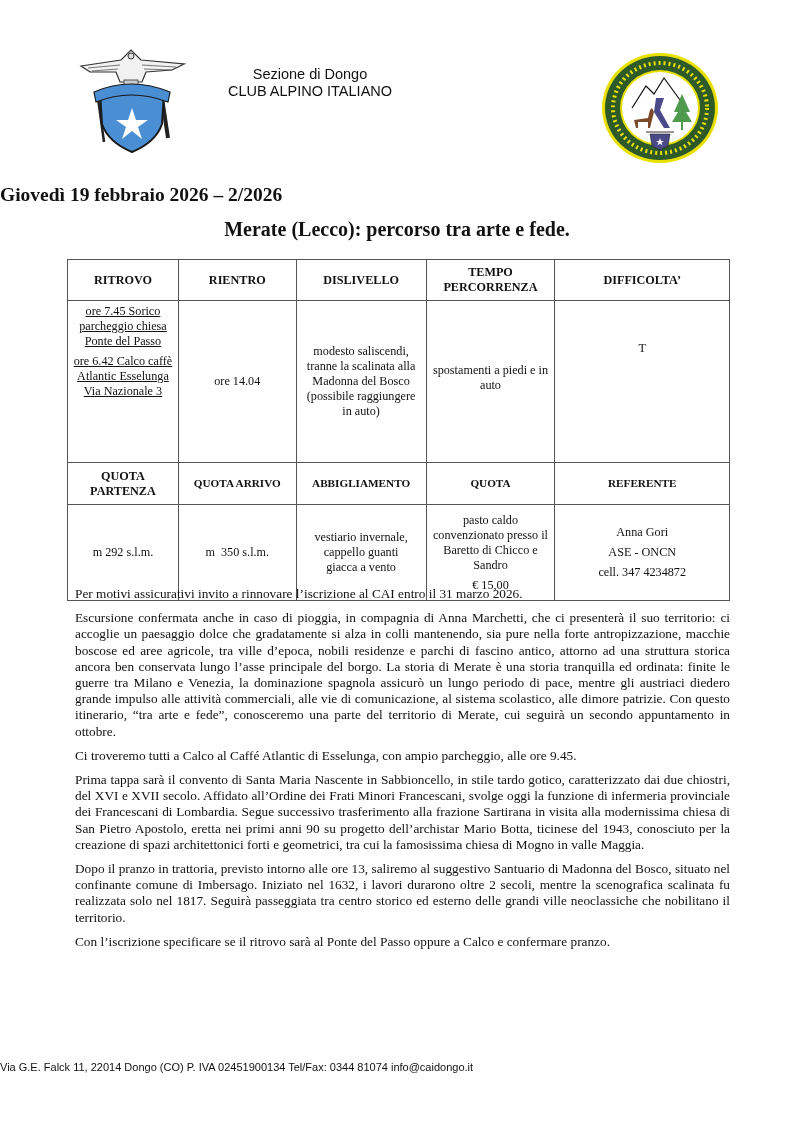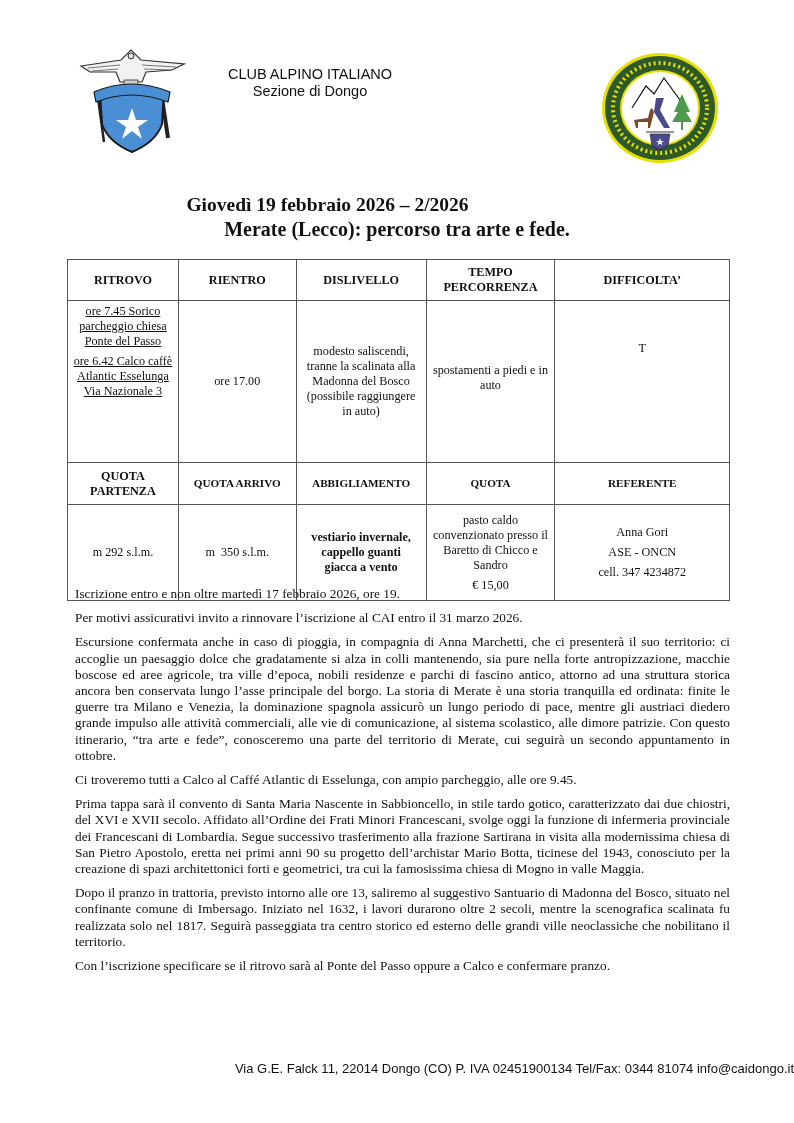--- a/index.html
+++ b/index.html
@@ -7,40 +7,40 @@
   .serif { font-family: "Liberation Serif", "DejaVu Serif", serif; }
   .sans { font-family: "Liberation Sans", "DejaVu Sans", sans-serif; }
 
   #logo-left { position: absolute; left: 76px; top: 46px; width: 110px; height: 110px; }
   #logo-right { position: absolute; left: 598px; top: 50px; width: 124px; height: 116px; }
 
   #org-block { position: absolute; left: 200px; top: 66px; width: 220px; text-align: center; }
   #org-name { font-size: 14.5px; line-height: 17px; }
   #org-section { font-size: 14.5px; line-height: 17px; }
 
-  #event-title { position: absolute; left: 0; width: 655px; top: 194px; text-align: center; font-size: 19.5px; font-weight: bold; }
+  #event-title { position: absolute; left: 0; width: 655px; top: 184px; font-size: 19.5px; font-weight: bold; }
   #event-subtitle { position: absolute; left: 0; width: 794px; top: 218px; text-align: center; font-size: 20px; font-weight: bold; }
 
   #info-table { position: absolute; left: 67px; top: 259px; width: 663px; border-collapse: collapse; font-size: 12.2px; line-height: 15px; }
   #info-table td, #info-table th { border: 1.2px solid #555; text-align: center; vertical-align: middle; padding: 2px 4px; }
   #info-table th { font-weight: bold; font-size: 12.2px; }
   #info-table .hdr1 th { height: 36px; }
   #info-table .row1 td { height: 119px; }
   #info-table .hdr2 th { height: 37px; }
   #info-table .row2 td { height: 91px; }
   .cell-para { margin: 0 0 5px 0; }
   .cell-para:last-child { margin-bottom: 0; }
   .ritrovo-cell { vertical-align: top !important; padding-top: 3px !important; text-decoration: underline; }
   .diff-cell { vertical-align: top !important; padding-top: 40px !important; }
   .tempo-cell { padding-bottom: 10px !important; }
 
   #body-text { position: absolute; left: 75px; top: 586px; width: 655px; font-size: 13.3px; line-height: 16.2px; text-align: justify; }
   #body-text p { margin: 0 0 8px 0; }
 
-  #footer { position: absolute; left: 0; width: 794px; top: 1061px; text-align: right; font-size: 13px; }
+  #footer { position: absolute; left: 0; width: 794px; top: 1061px; text-align: left; font-size: 11px; }
 </style>
 </head>
 <body>
 
 <div id="logo-left">
   <svg width="110" height="110" viewBox="0 0 110 110">
 
     <path d="M5,20 L45,14 L55,4 L65,14 L108,18 L96,24 L70,26 L66,36 L44,36 L40,26 L14,26 Z" fill="#f2f2f2" stroke="#333" stroke-width="1.2"></path>
     <path d="M12,22 L44,19 M66,19 L100,21 M16,25 L42,23 M68,23 L96,24" stroke="#555" stroke-width="0.8" fill="none"></path>
     <circle cx="55" cy="10" r="3" fill="#ddd" stroke="#333" stroke-width="1"></circle>
@@ -51,22 +51,22 @@
 
     <path d="M24,46 L88,46 L86,78 Q80,96 56,106 Q32,96 26,78 Z" fill="#4a8fd4" stroke="#1a1a1a" stroke-width="2"></path>
 
     <path d="M18,46 Q55,30 94,46 L92,56 Q55,42 20,56 Z" fill="#4a8fd4" stroke="#1a1a1a" stroke-width="1.2"></path>
 
     <polygon points="56,62 60,74 72,74 62,81 66,93 56,85 46,93 50,81 40,74 52,74" fill="#ffffff"></polygon>
   </svg>
 </div>
 
 <div id="org-block" class="sans">
+  <div id="org-section">Sezione di Dongo</div>
   <div id="org-name">CLUB ALPINO ITALIANO</div>
-  <div id="org-section">Sezione di Dongo</div>
 </div>
 
 <div id="logo-right">
   <svg width="124" height="116" viewBox="0 0 124 116">
     <ellipse cx="62" cy="58" rx="58" ry="55" fill="#e8e000"></ellipse>
     <ellipse cx="62" cy="58" rx="55" ry="52" fill="#2e5a2a"></ellipse>
     <ellipse cx="62" cy="58" rx="40" ry="38" fill="#e8e000"></ellipse>
     <ellipse cx="62" cy="58" rx="38" ry="36" fill="#ffffff"></ellipse>
 
     <polyline points="34,58 48,36 56,44 66,28 82,50" fill="none" stroke="#111" stroke-width="1.2"></polyline>
@@ -103,51 +103,50 @@
     <th>RIENTRO</th>
     <th>DISLIVELLO</th>
     <th style="padding:0 8px;">TEMPO PERCORRENZA</th>
     <th>DIFFICOLTA’</th>
   </tr>
   <tr class="row1">
     <td class="ritrovo-cell">
       <p class="cell-para">ore 7.45 Sorico parcheggio chiesa Ponte del Passo</p>
       <p class="cell-para">ore 6.42 Calco caffè Atlantic Esselunga Via Nazionale 3</p>
     </td>
-    <td>ore 17.00</td>
+    <td>ore 14.04</td>
     <td style="padding:0 8px;">modesto saliscendi, tranne la scalinata alla Madonna del Bosco (possibile raggiungere in auto)</td>
     <td class="tempo-cell">spostamenti a piedi e in auto</td>
     <td class="diff-cell">T</td>
   </tr>
   <tr class="hdr2">
     <th style="padding:0 14px;">QUOTA PARTENZA</th>
     <th style="font-size:11.2px;">QUOTA ARRIVO</th>
     <th style="font-size:11.2px;">ABBIGLIAMENTO</th>
     <th style="font-size:11.2px;">QUOTA</th>
     <th style="font-size:11.2px;">REFERENTE</th>
   </tr>
   <tr class="row2">
     <td>m 292 s.l.m.</td>
     <td style="white-space:pre;">m  350 s.l.m.</td>
-    <td style="padding:0 10px;font-weight:bold;">vestiario invernale, cappello guanti giacca a vento</td>
+    <td style="padding:0 10px;">vestiario invernale, cappello guanti giacca a vento</td>
     <td>
       <p class="cell-para">pasto caldo convenzionato presso il Baretto di Chicco e Sandro</p>
       <p class="cell-para">€ 15,00</p>
     </td>
     <td>
       <p class="cell-para">Anna Gori</p>
       <p class="cell-para">ASE - ONCN</p>
       <p class="cell-para">cell. 347 4234872</p>
     </td>
   </tr>
 </tbody>
   </table>
 
 <div id="body-text" class="serif">
-  <p>Iscrizione entro e non oltre martedì 17 febbraio 2026, ore 19.</p>
   <p>Per motivi assicurativi invito a rinnovare l’iscrizione al CAI entro il 31 marzo 2026.</p>
   <p>Escursione confermata anche in caso di pioggia, in compagnia di Anna Marchetti, che ci presenterà il suo territorio: ci accoglie un paesaggio dolce che gradatamente si alza in colli mantenendo, sia pure nella forte antropizzazione, macchie boscose ed aree agricole, tra ville d’epoca, nobili residenze e parchi di fascino antico, attorno ad una struttura storica ancora ben conservata lungo l’asse principale del borgo. La storia di Merate è una storia tranquilla ed ordinata: finite le guerre tra Milano e Venezia, la dominazione spagnola assicurò un lungo periodo di pace, mentre gli austriaci diedero grande impulso alle attività commerciali, alle vie di comunicazione, al sistema scolastico, alle dimore patrizie. Con questo itinerario, “tra arte e fede”, conosceremo una parte del territorio di Merate, cui seguirà un secondo appuntamento in ottobre.</p>
   <p>Ci troveremo tutti a Calco al Caffé Atlantic di Esselunga, con ampio parcheggio, alle ore 9.45.</p>
   <p>Prima tappa sarà  il convento di Santa Maria Nascente in Sabbioncello, in stile tardo gotico, caratterizzato dai due chiostri, del XVI e XVII  secolo. Affidato all’Ordine dei Frati Minori Francescani, svolge oggi la funzione di infermeria provinciale dei Francescani di Lombardia. Segue  successivo trasferimento alla frazione Sartirana in visita alla modernissima chiesa di San Pietro Apostolo, eretta nei primi anni 90 su progetto dell’archistar Mario Botta, ticinese del 1943, conosciuto per la creazione di spazi architettonici forti e geometrici, tra cui la famosissima chiesa di Mogno in valle Maggia.</p>
   <p>Dopo il pranzo in trattoria, previsto intorno alle ore 13, saliremo al suggestivo Santuario di Madonna del Bosco, situato nel confinante comune di Imbersago. Iniziato nel 1632,  i lavori durarono oltre 2 secoli, mentre la scenografica scalinata fu realizzata solo nel 1817. Seguirà passeggiata tra centro storico ed esterno delle grandi ville neoclassiche che nobilitano il territorio.</p>
   <p>Con l’iscrizione specificare se il ritrovo sarà al Ponte del Passo oppure a Calco e confermare pranzo.</p>
 </div>
 
 <div id="footer" class="sans">Via G.E. Falck 11, 22014 Dongo (CO)  P. IVA  02451900134 Tel/Fax: 0344 81074  info@caidongo.it</div>
 

